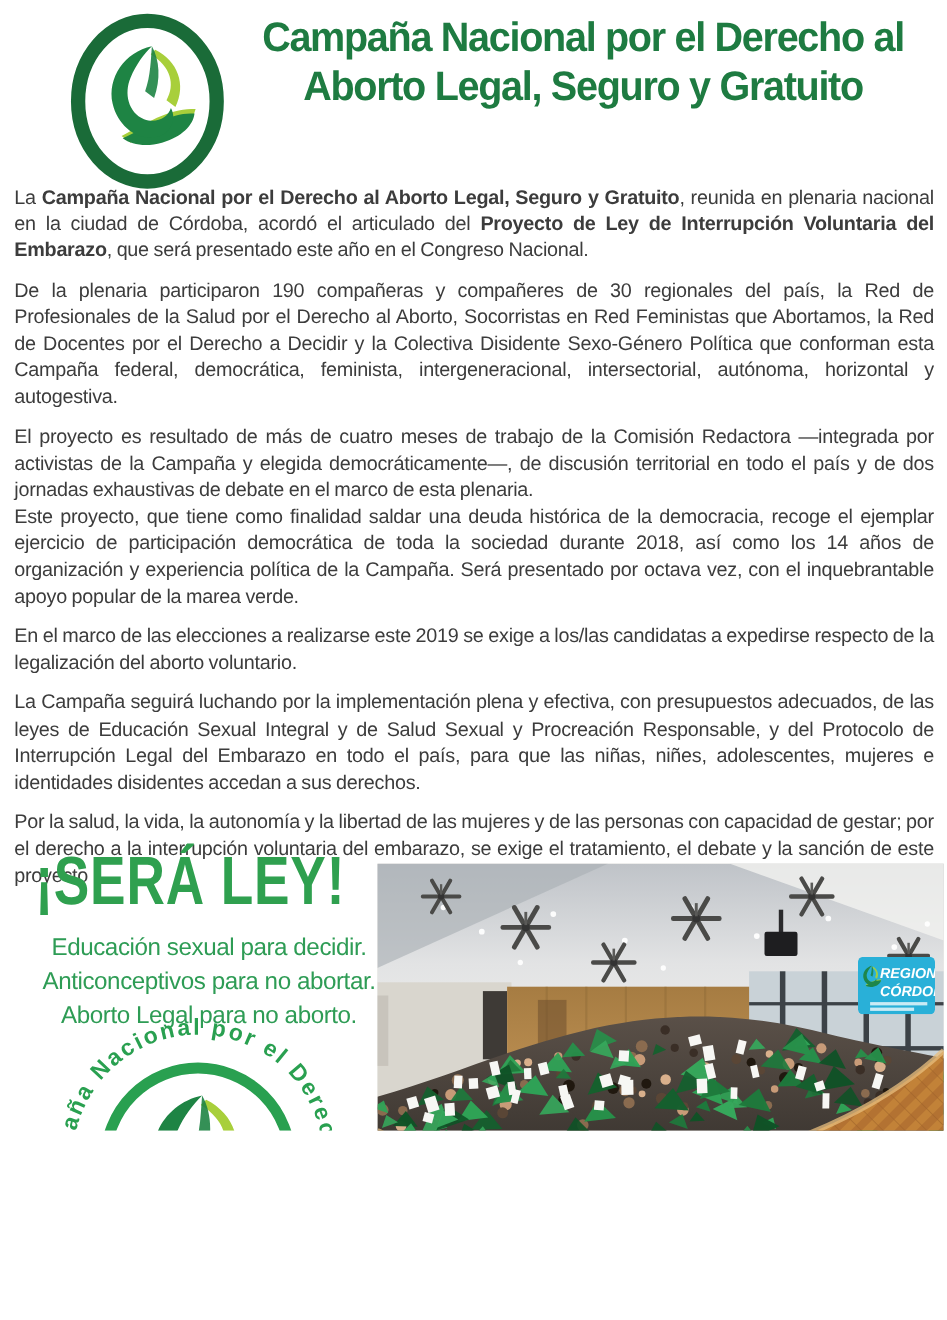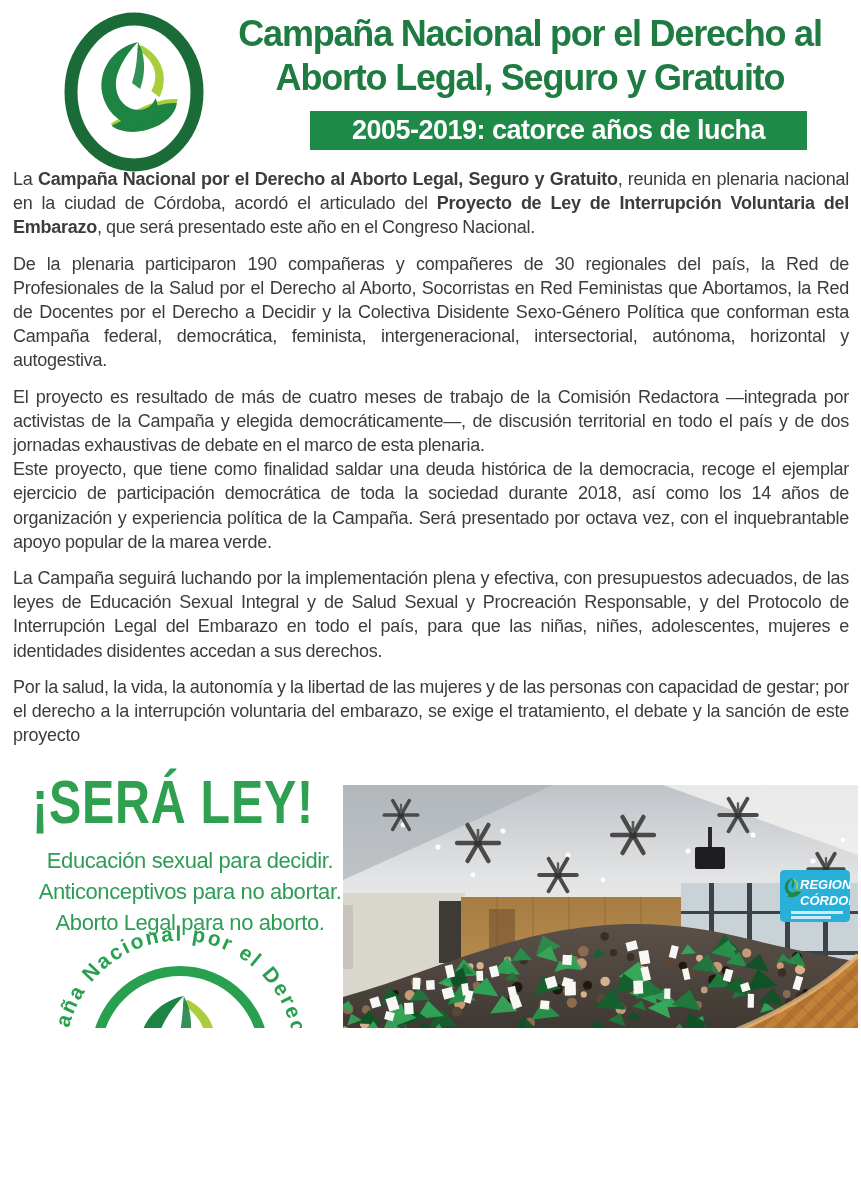--- a/index.html
+++ b/index.html
@@ -67,27 +67,27 @@
   <svg class="header-logo" viewBox="0 0 152 164">
     <ellipse cx="76" cy="82" rx="63" ry="73" fill="#ffffff" stroke="#1A6B38" stroke-width="13"></ellipse>
     <use href="#panuelo" x="0" y="0" width="102" height="102" transform="translate(26,28)"></use>
   </svg>
 
   <div class="title-block">
     <div class="title-line">Campaña Nacional por el Derecho al</div>
     <div class="title-line">Aborto Legal, Seguro y Gratuito</div>
   </div>
 
-  <div class="years-banner">2005-2019: catorce años de lucha</div>
 
   <div class="body-text">
       <p><span>La </span><b>Campaña Nacional por el Derecho al Aborto Legal, Seguro y Gratuito</b><span>, reunida en plenaria nacional en la ciudad de Córdoba, acordó el articulado del </span><b>Proyecto de Ley de Interrupción Voluntaria del Embarazo</b><span>, que será presentado este año en el Congreso Nacional.</span></p>
       <p><span>De la plenaria participaron 190 compañeras y compañeres de 30 regionales del país, la Red de Profesionales de la Salud por el Derecho al Aborto, Socorristas en Red Feministas que Abortamos, la Red de Docentes por el Derecho a Decidir y la Colectiva Disidente Sexo-Género Política que conforman esta Campaña federal, democrática, feminista, intergeneracional, intersectorial, autónoma, horizontal y autogestiva.</span></p>
       <p class="tight-bottom"><span>El proyecto es resultado de más de cuatro meses de trabajo de la Comisión Redactora —integrada por activistas de la Campaña y elegida democráticamente—, de discusión territorial en todo el país y de dos jornadas exhaustivas de debate en el marco de esta plenaria.</span></p>
       <p class="tight-top"><span>Este proyecto, que tiene como finalidad saldar una deuda histórica de la democracia, recoge el ejemplar ejercicio de participación democrática de toda la sociedad durante 2018, así como los 14 años de organización y experiencia política de la Campaña. Será presentado por octava vez, con el inquebrantable apoyo popular de la marea verde.</span></p>
+      <p><span>En el marco de las elecciones a realizarse este 2019 se exige a los/las candidatas a expedirse respecto de la legalización del aborto voluntario.</span></p>
       <p><span>La Campaña seguirá luchando por la implementación plena y efectiva, con presupuestos adecuados, de las leyes de Educación Sexual Integral y de Salud Sexual y Procreación Responsable, y del Protocolo de Interrupción Legal del Embarazo en todo el país, para que las niñas, niñes, adolescentes, mujeres e identidades disidentes accedan a sus derechos.</span></p>
       <p><span>Por la salud, la vida, la autonomía y la libertad de las mujeres y de las personas con capacidad de gestar; por el derecho a la interrupción voluntaria del embarazo, se exige el tratamiento, el debate y la sanción de este proyecto</span></p>
     </div>
 
   <div class="sera-ley">¡SERÁ LEY!</div>
 
   <div class="slogans">
     <div>Educación sexual para decidir.</div>
     <div>Anticonceptivos para no abortar.</div>
     <div>Aborto Legal para no aborto.</div>

